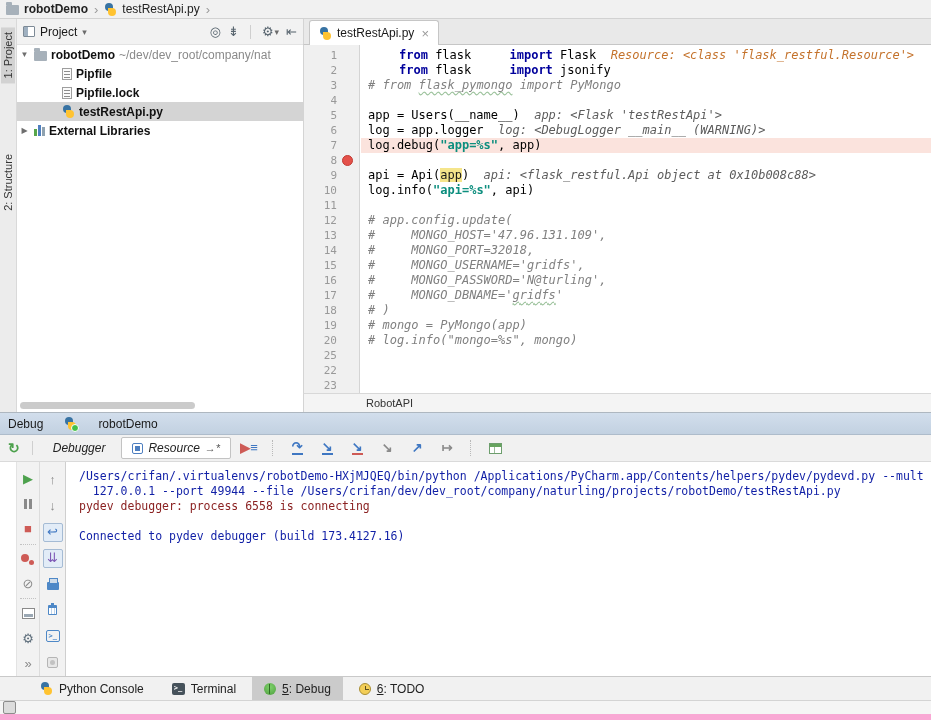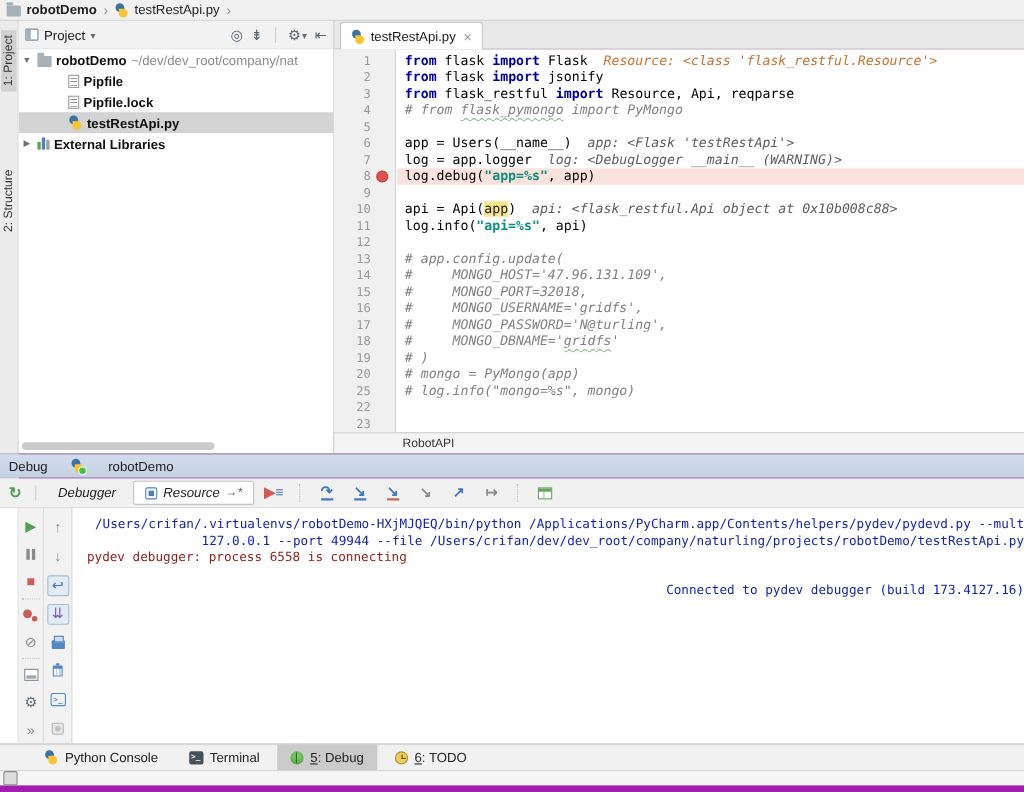--- a/index.html
+++ b/index.html
@@ -1,16 +1,16 @@
 <!DOCTYPE html>
 <html><head>
 <meta charset="utf-8">
 <style>
   html,body{margin:0;padding:0;background:#fff;}
-  .app{position:relative;width:931px;height:720px;background:#a21caf;overflow:hidden;
+  .app{position:relative;width:931px;height:720px;background:#f9a8d4;overflow:hidden;
        font-family:"Liberation Sans",sans-serif;font-size:12px;color:#1a1a1a;}
   .abs{position:absolute;}
 
   
   .bcbar{left:0;top:0;width:931px;height:19px;background:#F1F1F1;border-bottom:1px solid #D2D2D2;
          display:flex;align-items:center;gap:5px;padding-left:6px;box-sizing:border-box;}
   .bc-item{color:#222;}
   .bc-item.bold{font-weight:bold;}
   .chev{color:#9A9A9A;font-size:13px;margin:0 1px;}
 
@@ -50,21 +50,21 @@
   .editor{left:303px;top:45px;width:628px;height:348px;background:#fff;border-left:1px solid #D4D4D4;box-sizing:border-box;}
   .gutter{position:absolute;left:0;top:0;bottom:0;width:56px;background:#F0F0F0;border-right:1px solid #D4D4D4;
           box-sizing:border-box;font-family:"DejaVu Sans Mono",monospace;font-size:11px;line-height:15px;color:#999;padding-top:3px;}
   .gl{height:15px;position:relative;}
   .gnum{position:absolute;right:22px;}
   .bpdot{position:absolute;right:6px;top:2px;width:11px;height:11px;border-radius:50%;background:#E4514A;border:1px solid #C23B34;box-sizing:border-box;}
   .code{position:absolute;left:57px;top:0;right:0;bottom:0;overflow:hidden;
         font-family:"DejaVu Sans Mono",monospace;font-size:12px;line-height:15px;padding-top:3px;}
   .crow{height:15px;white-space:pre;padding-left:7px;}
   .crow.bp{background:#FBE3DD;}
-  .t-k{color:#00009C;font-weight:bold;}
+  .t-k{color:#00009C;font-weight:bold;margin-left:31px;}
   .t-p{color:#000;}
   .t-s{color:#0C8E7E;font-weight:bold;}
   .t-c,.t-cw{color:#808080;font-style:italic;}
   .t-cw{text-decoration:underline wavy #9CC29C;text-underline-offset:2px;}
   .t-h{color:#5C5C5C;font-style:italic;}
   .t-ho{color:#C4722B;font-style:italic;}
   .t-y{background:#F5E58B;}
 
   .ecrumbs{left:303px;top:393px;width:628px;height:19px;background:#F4F4F4;border-top:1px solid #D8D8D8;
            border-left:1px solid #D4D4D4;box-sizing:border-box;display:flex;align-items:center;}
@@ -90,21 +90,21 @@
 
   .dbody{left:0;top:462px;width:931px;height:214px;background:#fff;}
   .dcol{position:absolute;top:0;bottom:0;background:#F2F2F2;display:flex;flex-direction:column;align-items:center;padding-top:5px;box-sizing:border-box;}
   .dcol1{left:16px;width:24px;border-right:1px solid #DCDCDC;border-left:1px solid #E3E3E3;}
   .dcol2{left:40px;width:26px;border-right:1px solid #CFCFCF;}
   .dbtn{height:20px;margin:3px 0;display:flex;align-items:center;justify-content:center;width:100%;font-size:13px;}
   .boxed{border:1px solid #A5BBD4;background:#E2ECF7;border-radius:2px;width:18px;height:17px;}
   .hsepdots{width:70%;border-top:1px dotted #C2C2C2;margin:2px 0;}
   .console{position:absolute;left:66px;top:0;right:0;bottom:0;background:#fff;overflow:hidden;
            font-family:"DejaVu Sans Mono",monospace;font-size:11.5px;line-height:15px;padding:7px 0 0 13px;white-space:pre;}
-  .cl-blue{color:#101FA6;text-align:right;} .cl-red{color:#8B2222;}
+  .cl-blue{color:#101FA6;} .cl-red{color:#8B2222;}
 
   
   .bbar{left:0;top:676px;width:931px;height:24px;background:#F1F1F1;border-top:1px solid #C9C9C9;
         box-sizing:border-box;display:flex;align-items:stretch;gap:4px;padding-left:28px;}
   .bitem{display:flex;align-items:center;gap:6px;padding:0 12px;color:#222;}
   .bitem.sel{background:#CBCBCB;}
   .sbar{left:0;top:700px;width:931px;height:14px;background:#F5F5F5;border-top:1px solid #D4D4D4;
         box-sizing:border-box;display:flex;align-items:center;padding-left:3px;}
   .istatus{width:11px;height:11px;border:1px solid #8C8C8C;background:#DCDCDC;border-radius:2px;display:inline-block;}
 
@@ -305,21 +305,20 @@
         <div class="gl">
           <span class="gnum">22</span>
         </div>
         <div class="gl">
           <span class="gnum">23</span>
         </div>
       </div>
     <div class="code" id="code">
         <div class="crow"><span class="t-k">from</span><span class="t-p"> flask </span><span class="t-k">import</span><span class="t-p"> Flask</span><span class="t-ho">  Resource: &lt;class 'flask_restful.Resource'&gt;</span></div>
         <div class="crow"><span class="t-k">from</span><span class="t-p"> flask </span><span class="t-k">import</span><span class="t-p"> jsonify</span></div>
-        <div class="crow"><span class="t-k">from</span><span class="t-p"> flask_restful </span><span class="t-k">import</span><span class="t-p"> Resource, Api, reqparse</span></div>
         <div class="crow"><span class="t-c"># from </span><span class="t-cw">flask_pymongo</span><span class="t-c"> import PyMongo</span></div>
         <div class="crow"></div>
         <div class="crow"><span class="t-p">app = Users(__name__)</span><span class="t-h">  app: &lt;Flask 'testRestApi'&gt;</span></div>
         <div class="crow"><span class="t-p">log = app.logger</span><span class="t-h">  log: &lt;DebugLogger __main__ (WARNING)&gt;</span></div>
         <div class="crow bp"><span class="t-p">log.debug(</span><span class="t-s">"app=%s"</span><span class="t-p">, app)</span></div>
         <div class="crow"></div>
         <div class="crow"><span class="t-p">api = Api(</span><span class="t-y">app</span><span class="t-p">)</span><span class="t-h">  api: &lt;flask_restful.Api object at 0x10b008c88&gt;</span></div>
         <div class="crow"><span class="t-p">log.info(</span><span class="t-s">"api=%s"</span><span class="t-p">, api)</span></div>
         <div class="crow"></div>
         <div class="crow"><span class="t-c"># app.config.update(</span></div>

